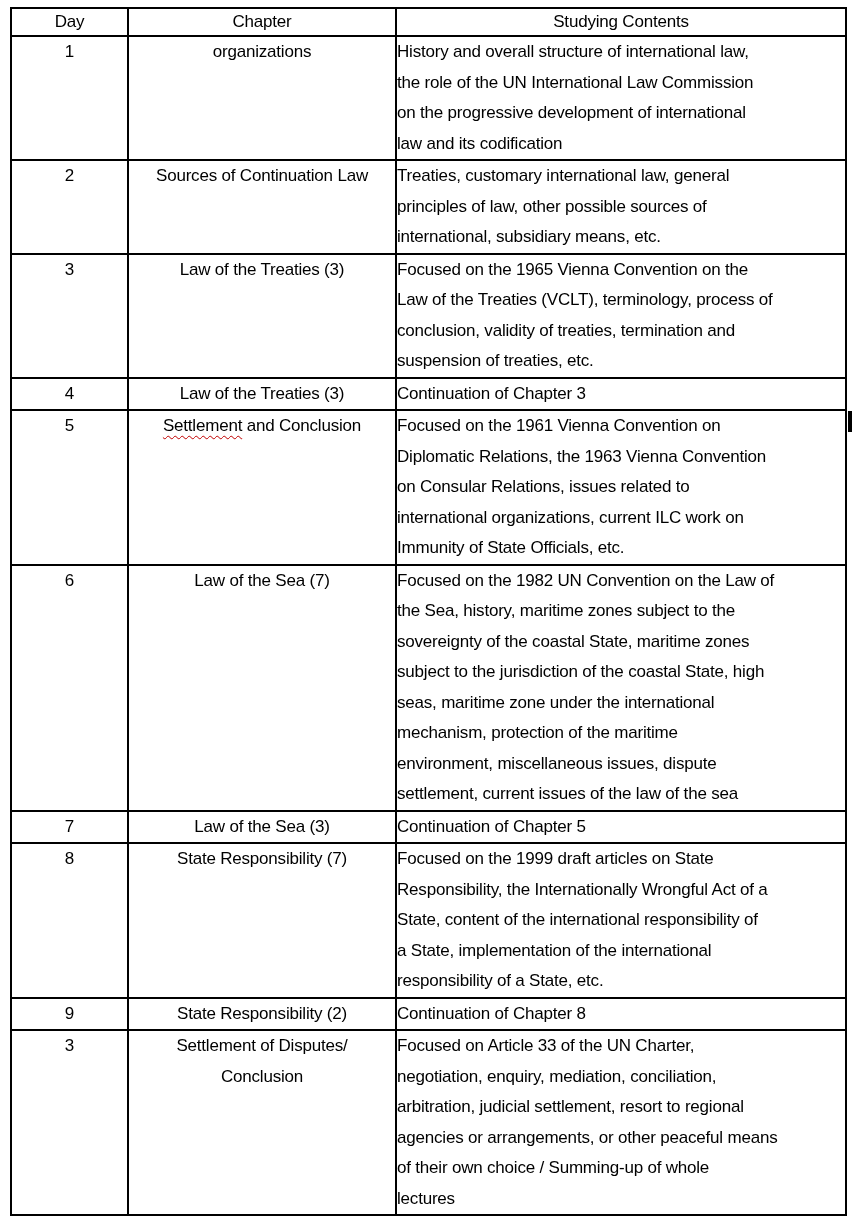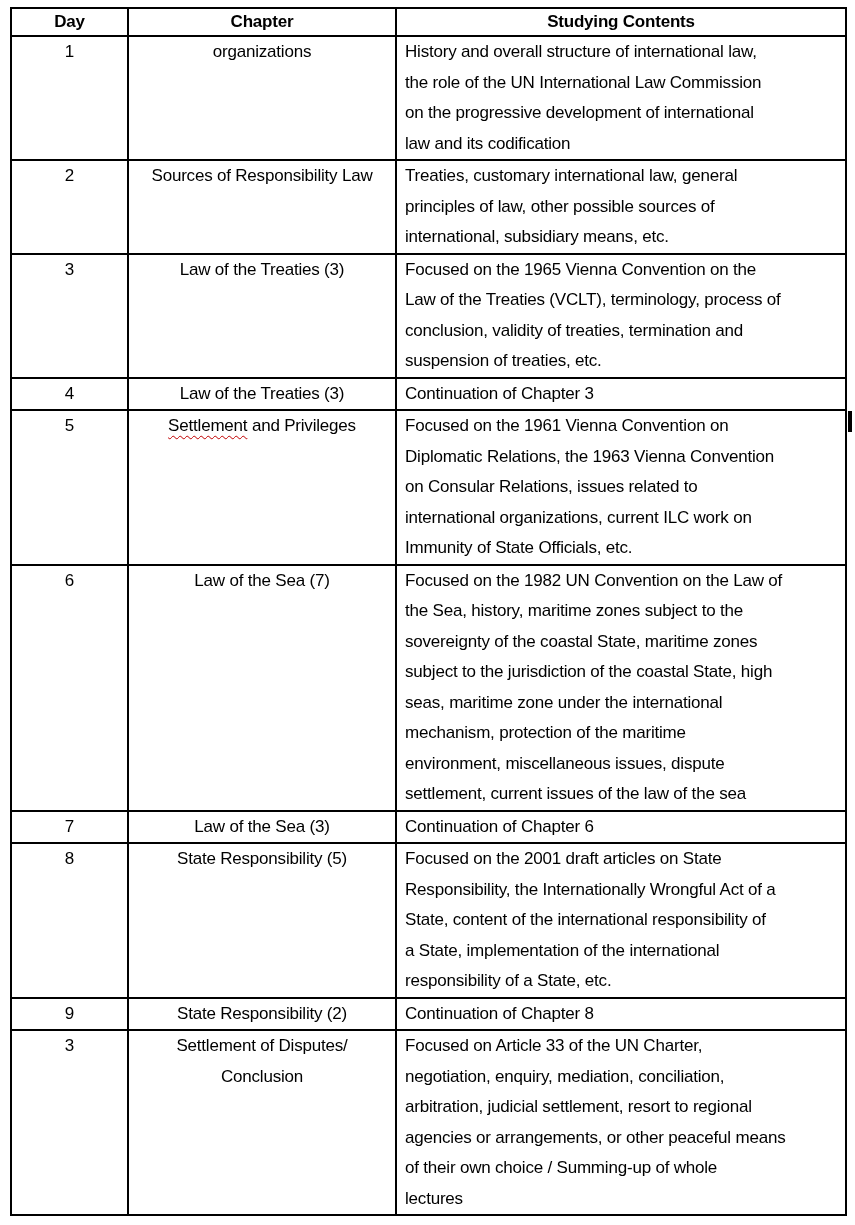--- a/index.html
+++ b/index.html
@@ -31,34 +31,33 @@
   col.c-contents { width: 450px; }
   th, td {
     border: 2px solid var(--border-color, #000000);
     vertical-align: top;
     padding: 0;
     overflow: hidden;
     font-size: 17px;
     letter-spacing: -0.2px;
   }
   th {
-    font-weight: bold;
+    font-weight: normal;
     height: 26px;
     line-height: 26px;
   }
   td {
     line-height: 30.5px;
     white-space: pre;
   }
   td.day, td.chapter {
     text-align: center;
   }
   td.contents {
     text-align: left;
-    padding-left: 8px;
     padding-right: 2px;
   }
   .squiggle {
     text-decoration: underline;
     text-decoration-style: wavy;
     text-decoration-color: var(--spellcheck-color, #c00000);
     text-decoration-thickness: 1px;
     text-underline-offset: 4px;
   }
   .text-caret {
@@ -92,41 +91,41 @@
       <tr>
         <td class="day">1</td>
         <td class="chapter">organizations</td>
         <td class="contents">History and overall structure of international law,
 the role of the UN International Law Commission
 on the progressive development of international
 law and its codification</td>
       </tr>
       <tr>
         <td class="day">2</td>
-        <td class="chapter">Sources of Responsibility Law</td>
+        <td class="chapter">Sources of Continuation Law</td>
         <td class="contents">Treaties, customary international law, general
 principles of law, other possible sources of
 international, subsidiary means, etc.</td>
       </tr>
       <tr>
         <td class="day">3</td>
         <td class="chapter">Law of the Treaties (3)</td>
         <td class="contents">Focused on the 1965 Vienna Convention on the
 Law of the Treaties (VCLT), terminology, process of
 conclusion, validity of treaties, termination and
 suspension of treaties, etc.</td>
       </tr>
       <tr>
         <td class="day">4</td>
         <td class="chapter">Law of the Treaties (3)</td>
         <td class="contents">Continuation of Chapter 3</td>
       </tr>
       <tr>
         <td class="day">5</td>
-        <td class="chapter"><span class="squiggle">Settlement</span><span> and Privileges</span></td>
+        <td class="chapter"><span class="squiggle">Settlement</span><span> and Conclusion</span></td>
         <td class="contents">Focused on the 1961 Vienna Convention on
 Diplomatic Relations, the 1963 Vienna Convention
 on Consular Relations, issues related to
 international organizations, current ILC work on
 Immunity of State Officials, etc.</td>
       </tr>
       <tr>
         <td class="day">6</td>
         <td class="chapter">Law of the Sea (7)</td>
         <td class="contents">Focused on the 1982 UN Convention on the Law of
@@ -134,26 +133,26 @@
 sovereignty of the coastal State, maritime zones
 subject to the jurisdiction of the coastal State, high
 seas, maritime zone under the international
 mechanism, protection of the maritime
 environment, miscellaneous issues, dispute
 settlement, current issues of the law of the sea</td>
       </tr>
       <tr>
         <td class="day">7</td>
         <td class="chapter">Law of the Sea (3)</td>
-        <td class="contents">Continuation of Chapter 6</td>
+        <td class="contents">Continuation of Chapter 5</td>
       </tr>
       <tr>
         <td class="day">8</td>
-        <td class="chapter">State Responsibility (5)</td>
-        <td class="contents">Focused on the 2001 draft articles on State
+        <td class="chapter">State Responsibility (7)</td>
+        <td class="contents">Focused on the 1999 draft articles on State
 Responsibility, the Internationally Wrongful Act of a
 State, content of the international responsibility of
 a State, implementation of the international
 responsibility of a State, etc.</td>
       </tr>
       <tr>
         <td class="day">9</td>
         <td class="chapter">State Responsibility (2)</td>
         <td class="contents">Continuation of Chapter 8</td>
       </tr>

